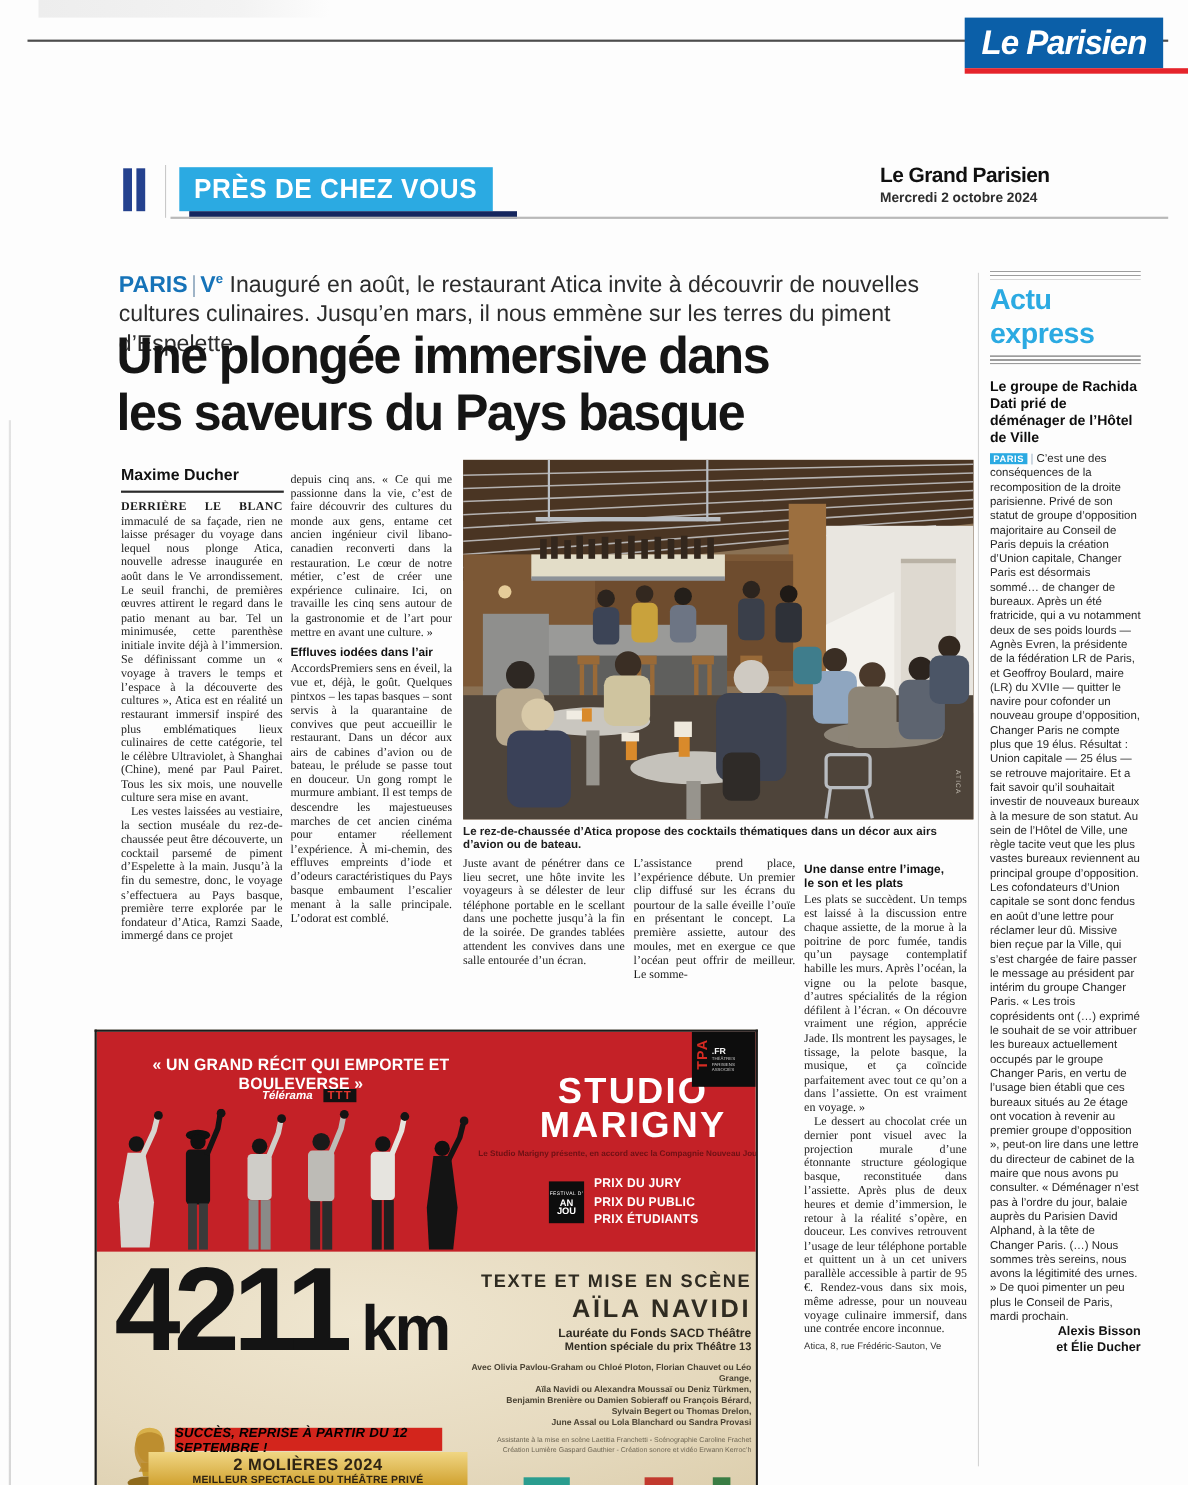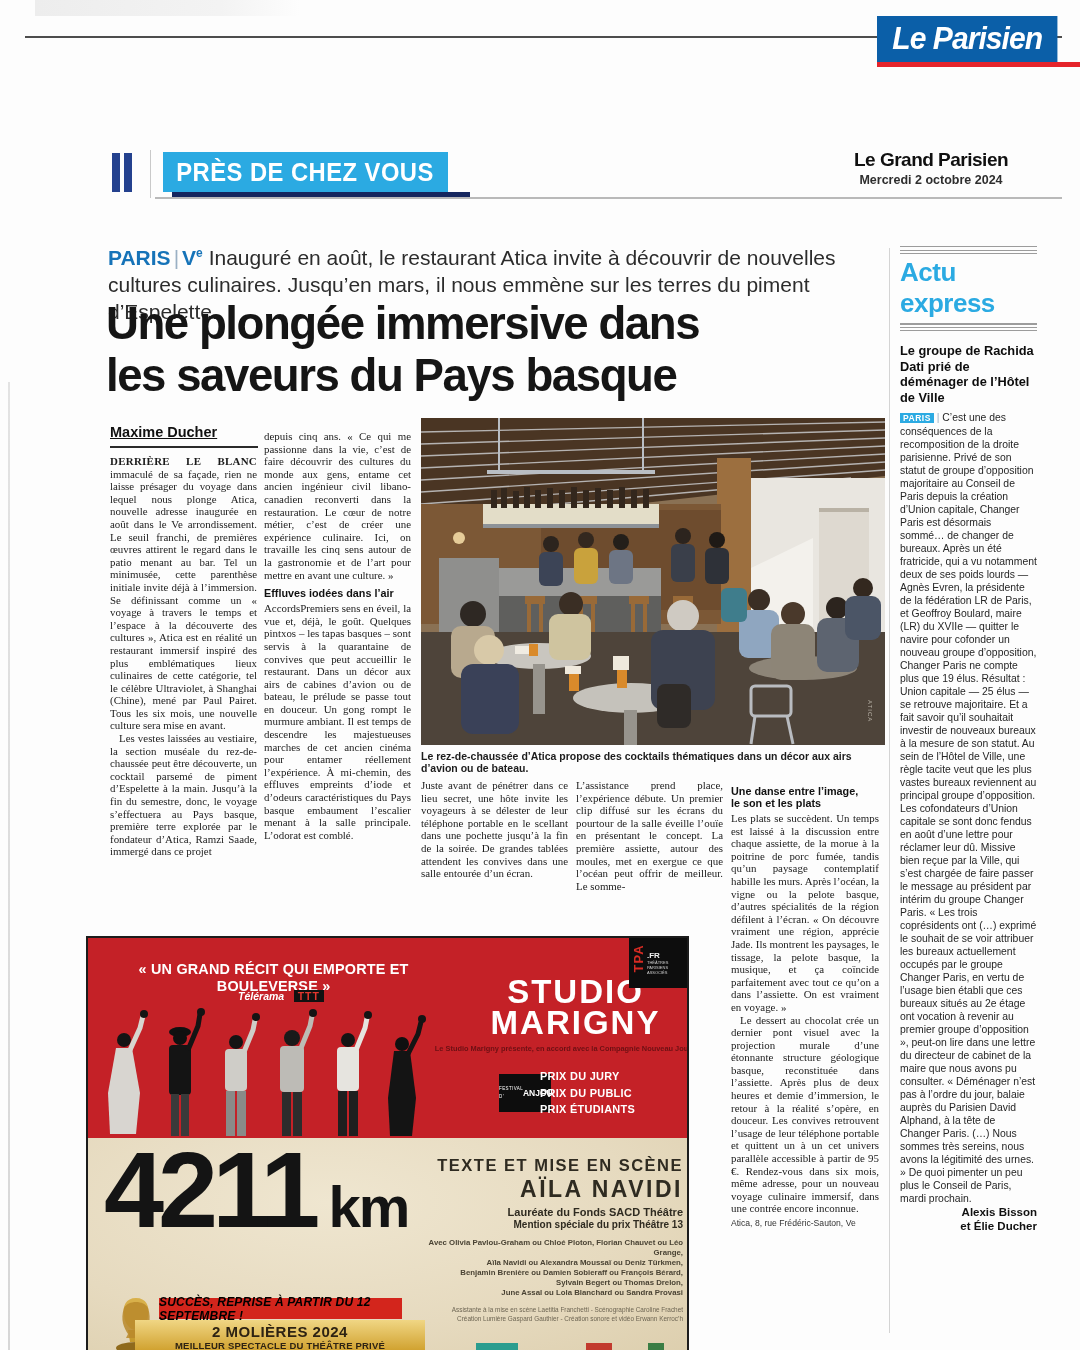--- a/index.html
+++ b/index.html
@@ -17,34 +17,34 @@
   #lp-red{left:877px;top:62px;width:203px;height:5px;background:#e5242b;}
 
   
   #page-marker{left:112px;top:153px;width:22px;height:39px;display:flex;gap:4px;}
   #page-marker i{display:block;width:8px;height:39px;background:#24418e;}
   #sec-divider{left:150px;top:150px;width:1px;height:48px;background:#c9c9c9;}
   #sec-banner{left:163px;top:152px;width:300px;height:40px;background:#2baae2;color:#fff;
               display:flex;align-items:center;padding-left:14px;box-sizing:border-box;
               font-weight:900;font-size:25px;letter-spacing:.5px;transform:scaleX(.95);transform-origin:left;}
   #sec-banner-shadow{left:172px;top:192px;width:298px;height:7px;background:#15265e;}
-  #edition-block{left:800px;top:149px;width:262px;text-align:center;color:#101010;}
+  #edition-block{left:800px;top:149px;width:262px;text-align:left;color:#101010;}
   #edition-name{font-weight:900;font-size:19px;letter-spacing:-.5px;}
   #edition-date{font-weight:700;font-size:12.5px;color:#2e2e2e;margin-top:2px;}
   #sec-rule{left:155px;top:197px;width:907px;height:2px;background:#b9b9b9;}
 
   
   #kicker-lede{left:108px;top:240px;width:782px;font-size:21px;line-height:27px;color:#2c2c2c;font-weight:500;}
   .kicker-loc{color:#1673b8;font-weight:900;}
   .kicker-sep{color:#9ab0c4;font-weight:400;padding:0 3px;}
   .kicker-dist{color:#1673b8;font-weight:900;}
   .kicker-dist sup{font-size:12px;}
   #headline{left:106px;top:297px;width:800px;font-weight:900;color:#151515;
             font-size:47px;line-height:52px;letter-spacing:-1.5px;transform:scaleX(.97);transform-origin:left;}
-  #byline{left:110px;top:424px;width:150px;font-size:14.5px;font-weight:700;color:#111;text-decoration:underline;}
+  #byline{left:110px;top:424px;width:150px;font-size:14.5px;font-weight:700;color:#111;}
   #byline-rule{left:110px;top:446px;width:148px;height:2px;background:#2a2a2a;}
 
   
   .bodycol{font-family:"Liberation Serif",serif;font-size:10.9px;line-height:12.6px;
            color:#1b1b1b;text-align:justify;overflow:hidden;}
   .bodycol p{margin:0;}
   .bodycol p + p{text-indent:9px;}
   .lead-in{font-weight:700;letter-spacing:.3px;}
   .colsub{font-family:"Liberation Sans",sans-serif;font-weight:800;font-size:10.8px;line-height:12px;
           margin:6px 0 3px 0;text-align:left;color:#111;}
@@ -82,22 +82,22 @@
             font-weight:800;font-size:15px;letter-spacing:.2px;transform:scaleX(.96);transform-origin:left;}
   #ad-telerama{position:absolute;left:8px;top:48px;width:370px;text-align:center;color:#fff;}
   #ad-telerama .mag{font-style:italic;font-size:10.5px;font-weight:700;}
   #ad-telerama .ttt{display:inline-block;background:#111;color:#e5362d;font-weight:900;font-size:10.5px;
                     padding:0 4px;margin-left:5px;letter-spacing:1px;}
   #ad-sil{position:absolute;left:8px;top:70px;}
   #ad-studio{position:absolute;left:370px;top:38px;width:235px;text-align:center;color:#fff;
              font-weight:900;font-size:33px;line-height:31px;letter-spacing:2px;}
   #ad-presenter{position:absolute;left:345px;top:106px;width:260px;text-align:center;
                 color:#6e1014;font-weight:700;font-size:7.4px;}
-  #ad-anjou{position:absolute;left:411px;top:136px;width:52px;height:38px;background:#0d0d0d;color:#fff;
-            display:flex;flex-direction:row;align-items:center;line-height:8px;}
+  #ad-anjou{position:absolute;left:411px;top:136px;width:32px;height:38px;background:#0d0d0d;color:#fff;
+            display:flex;flex-direction:column;align-items:center;justify-content:center;line-height:8px;}
   #ad-anjou .tiny{font-size:4.5px;letter-spacing:.4px;}
   #ad-anjou .big{font-size:8.5px;font-weight:900;}
   #ad-prizes{position:absolute;left:452px;top:130px;color:#fff;font-weight:800;font-size:11.5px;line-height:16.5px;
              letter-spacing:.3px;transform:scaleX(.95);transform-origin:left;}
   #ad-tpa{position:absolute;right:0;top:0;width:58px;height:50px;background:#0d0d0d;display:flex;align-items:center;}
   #ad-tpa .tpa{color:#d62b23;font-weight:900;font-size:13px;transform:rotate(-90deg);width:18px;letter-spacing:1px;}
   #ad-tpa .fr{color:#f2f2f2;font-weight:800;font-size:8px;line-height:8px;}
   #ad-tpa .frsub{color:#cfcfcf;font-size:4px;line-height:5px;}
   #ad-title{position:absolute;left:16px;top:202px;width:400px;color:#141414;white-space:nowrap;}
   #ad-title .big{font-weight:900;font-size:108px;letter-spacing:-6px;line-height:100px;}

